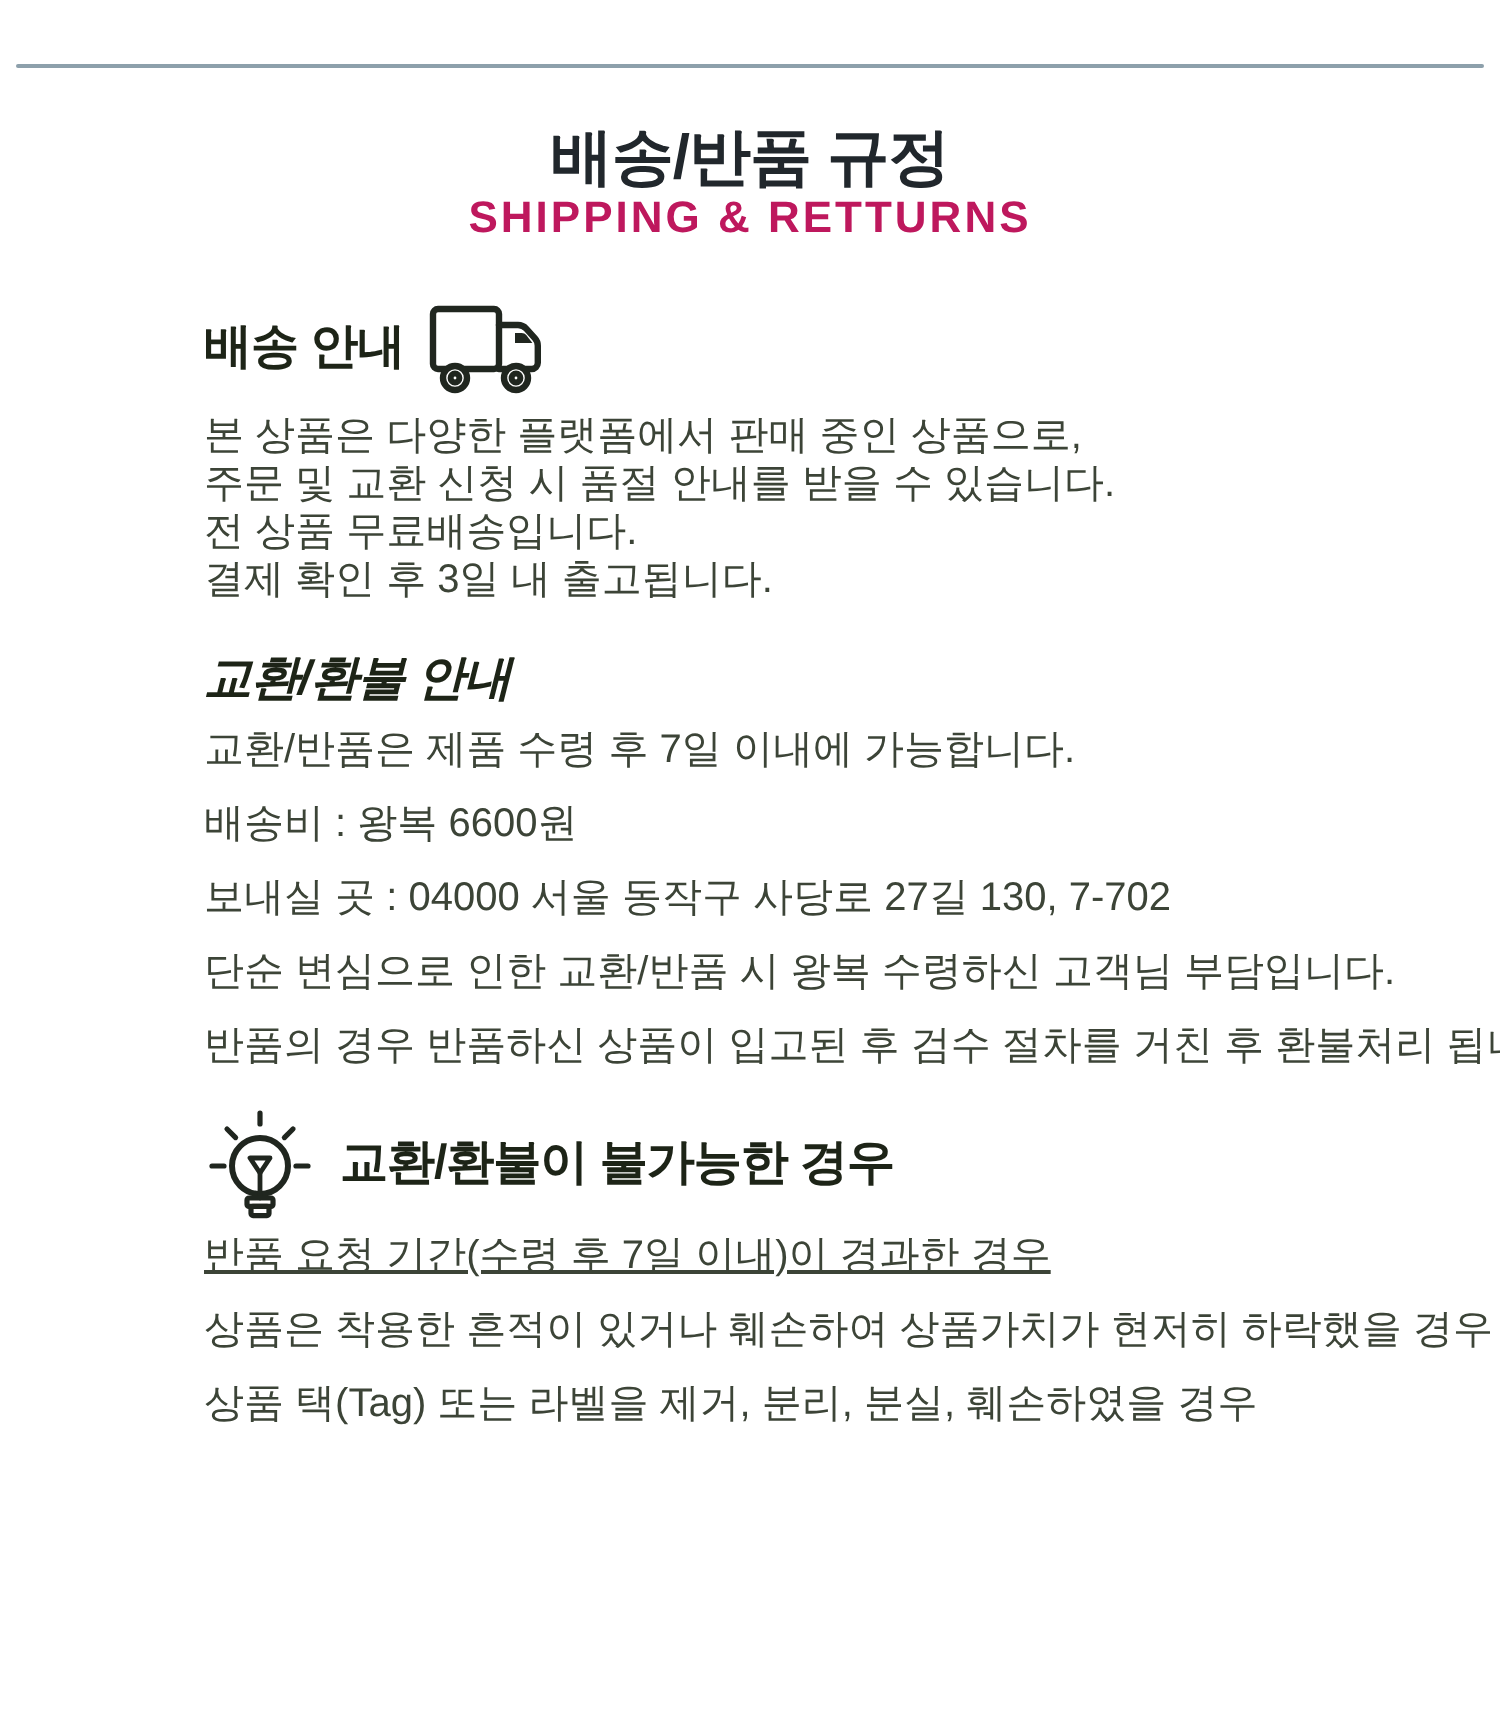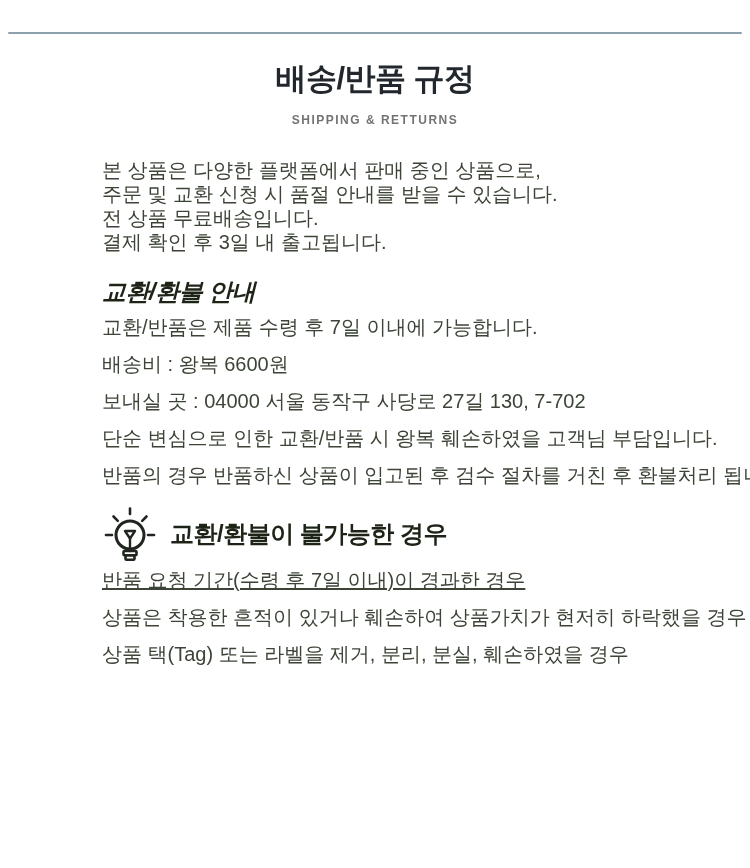--- a/index.html
+++ b/index.html
@@ -30,26 +30,26 @@
     text-align: center;
   }
   .title {
     font-size: 31px;
     font-weight: 700;
     color: #21272c;
     letter-spacing: -0.5px;
     line-height: 38px;
   }
   .subtitle {
-    font-size: 12px;
+    font-size: 22px;
     font-weight: 600;
-    color: #737373;
+    color: #be185d;
     letter-spacing: 1.5px;
     line-height: 20px;
-    margin-top: 12px;
+    margin-top: 1px;
   }
 
   .content {
     position: absolute;
     left: 102px; top: 150px;
     width: 620px;
     color: #3c4437;
   }
   h2 {
     font-size: 24px;
@@ -88,32 +88,46 @@
   <div class="divider top"></div>
 
   <div class="header">
     <div class="title">배송/반품 규정</div>
     <div class="subtitle">SHIPPING &amp; RETTURNS</div>
   </div>
 
   <div class="content">
 
     <section class="sec1">
+      <div class="section-header">
+        <h2>배송 안내</h2>
+        <span class="icon">
+          <svg width="60" height="47" viewBox="0 0 60 47" fill="none" stroke="#20261f" stroke-width="3.2" stroke-linejoin="round" stroke-linecap="round">
+            <rect x="3.5" y="3.5" width="33" height="30" rx="2.5"></rect>
+            <path d="M36.5 11.5 H46 c1.6 0 3 0.6 4.1 1.8 l4.4 4.9 c0.9 1 1.4 2.3 1.4 3.7 v8.5 c0 1.7 -1.4 3.1 -3.1 3.1 h-16.3"></path>
+            <path d="M44.5 15.5 h3.3 c0.9 0 1.8 0.4 2.4 1.1 l3 3.9 h-8.7 z" fill="#20261f" stroke="none"></path>
+            <circle cx="14.5" cy="38" r="6" fill="#ffffff"></circle>
+            <circle cx="14.5" cy="38" r="2.2" stroke-width="3"></circle>
+            <circle cx="45" cy="38" r="6" fill="#ffffff"></circle>
+            <circle cx="45" cy="38" r="2.2" stroke-width="3"></circle>
+          </svg>
+        </span>
+      </div>
       <p class="line first">본 상품은 다양한 플랫폼에서 판매 중인 상품으로,</p>
       <p class="line">주문 및 교환 신청 시 품절 안내를 받을 수 있습니다.</p>
       <p class="line">전 상품 무료배송입니다.</p>
       <p class="line">결제 확인 후 3일 내 출고됩니다.</p>
     </section>
 
     <section class="sec2">
       <h2>교환/환불 안내</h2>
       <p class="line first">교환/반품은 제품 수령 후 7일 이내에 가능합니다.</p>
       <p class="line">배송비 : 왕복 6600원</p>
       <p class="line">보내실 곳 : 04000 서울 동작구 사당로 27길 130, 7-702</p>
-      <p class="line">단순 변심으로 인한 교환/반품 시 왕복 훼손하였을 고객님 부담입니다.</p>
+      <p class="line">단순 변심으로 인한 교환/반품 시 왕복 수령하신 고객님 부담입니다.</p>
       <p class="line">반품의 경우 반품하신 상품이 입고된 후 검수 절차를 거친 후 환불처리 됩니다.</p>
     </section>
 
     <section class="sec3">
       <div class="section-header">
         <span class="icon">
           <svg width="56" height="56" viewBox="0 0 56 56" fill="none" stroke="#20261f" stroke-width="3" stroke-linejoin="round" stroke-linecap="round">
             <circle cx="28" cy="29" r="14"></circle>
             <path d="M23 25 h10 l-5 7.5 z" stroke-width="2.4"></path>
             <path d="M28 32.5 V 45" stroke-width="2.4"></path>

